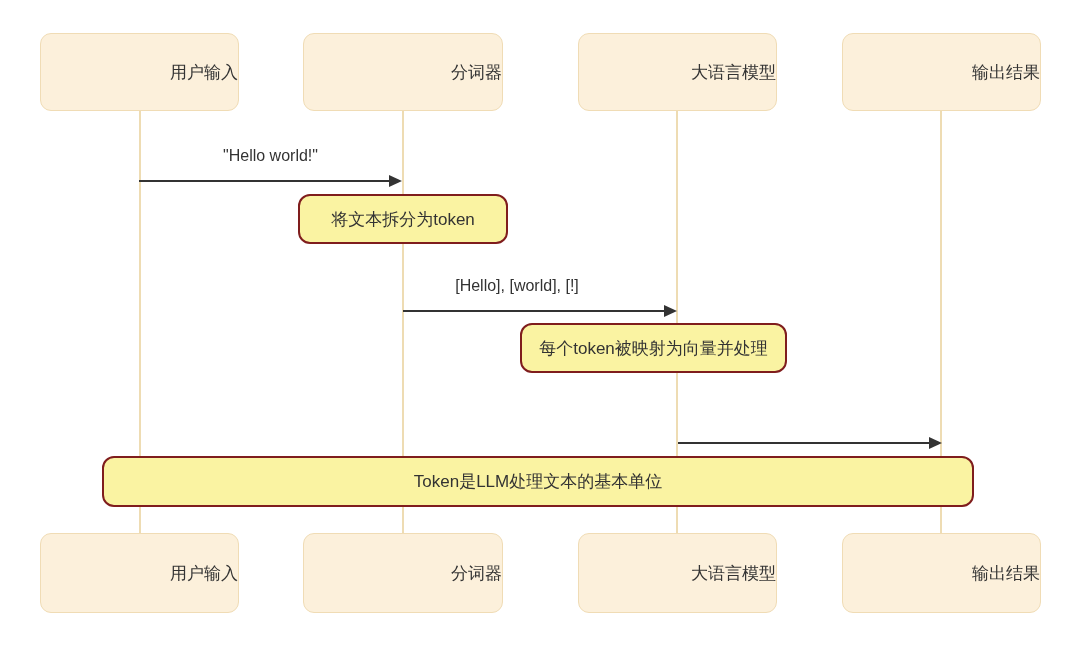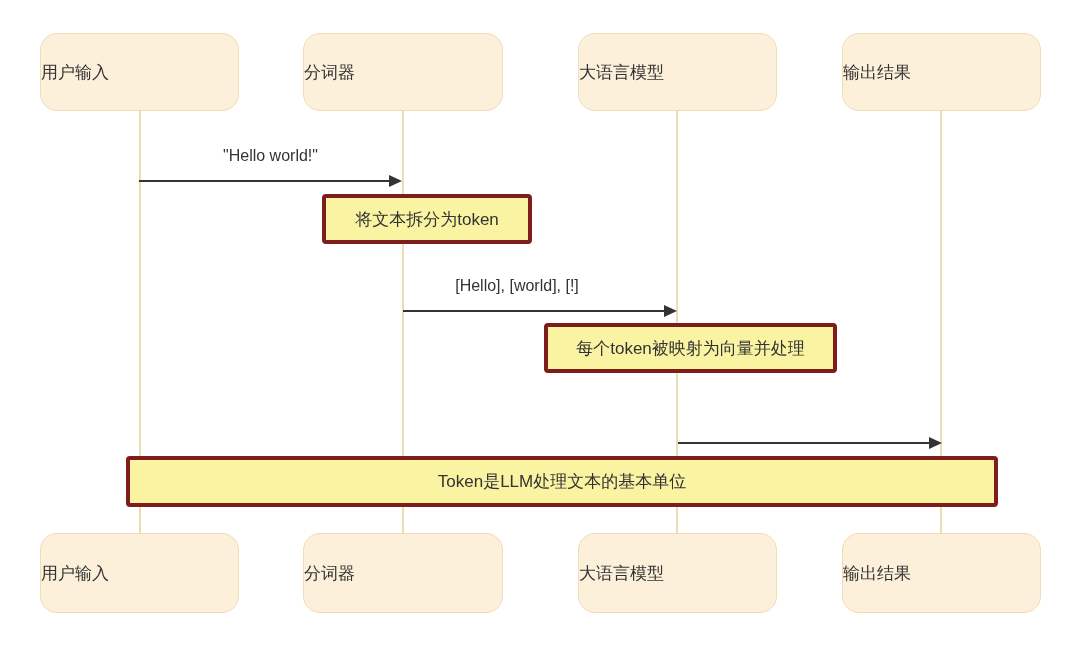--- a/index.html
+++ b/index.html
@@ -5,38 +5,37 @@
   html,body{margin:0;padding:0;background:#ffffff;}
   .stage{
     position:relative;width:1080px;height:655px;background:#ffffff;overflow:hidden;
     font-family:"Liberation Sans","DejaVu Sans",sans-serif;color:#333333;
   }
   .lifeline{
     position:absolute;top:111px;height:422px;width:2px;background:#eedcb3;
   }
   .actor{
     position:absolute;height:78px;background:#fcf0db;border:1px solid #f0dcb5;
-    border-radius:17px;display:flex;align-items:center;justify-content:flex-start;
+    border-radius:11px;display:flex;align-items:center;justify-content:flex-end;
     font-size:17px;color:#333333;box-sizing:border-box;
   }
   .actor.bottom{height:80px;}
   .msg-label{
     position:absolute;text-align:center;font-size:16px;color:#333333;height:20px;line-height:20px;
   }
   .arrow{position:absolute;height:12px;}
   .arrow-line{position:absolute;left:0;right:10px;top:5px;height:2px;background:#333333;}
   .arrow-head{
     position:absolute;right:0;top:0;width:0;height:0;
     border-left:13px solid #333333;border-top:6px solid transparent;border-bottom:6px solid transparent;
   }
   .note{
-    position:absolute;background:#faf3a2;border:4px solid #7f1d1d;border-radius:4px;
+    position:absolute;background:#faf3a2;border:2px solid #7f1d1d;border-radius:12px;
     display:flex;align-items:center;justify-content:center;font-size:17px;color:#333333;
     box-sizing:border-box;
-    margin-left:24px;
   }
 </style>
 </head>
 <body>
 
 <div class="stage">
 
   <div class="lifeline" style="left:139px"></div>
   <div class="lifeline" style="left:402px"></div>
   <div class="lifeline" style="left:676px"></div>
@@ -64,21 +63,21 @@
   <div class="note" style="left:298px;top:194px;width:210px;height:50px">
     <span>将文本拆分为token</span>
   </div>
 
   <div class="msg-label" style="left:403px;top:276px;width:228px">[Hello], [world], [!]</div>
   <div class="arrow" style="left:403px;top:305px;width:274px">
     <div class="arrow-line"></div>
     <div class="arrow-head"></div>
   </div>
 
-  <div class="note" style="left:520px;top:323px;width:293px;height:50px">
+  <div class="note" style="left:520px;top:323px;width:267px;height:50px">
     <span>每个token被映射为向量并处理</span>
   </div>
 
   <div class="arrow" style="left:678px;top:437px;width:264px">
     <div class="arrow-line"></div>
     <div class="arrow-head"></div>
   </div>
 
   <div class="note" style="left:102px;top:456px;width:872px;height:51px">
     <span>Token是LLM处理文本的基本单位</span>

